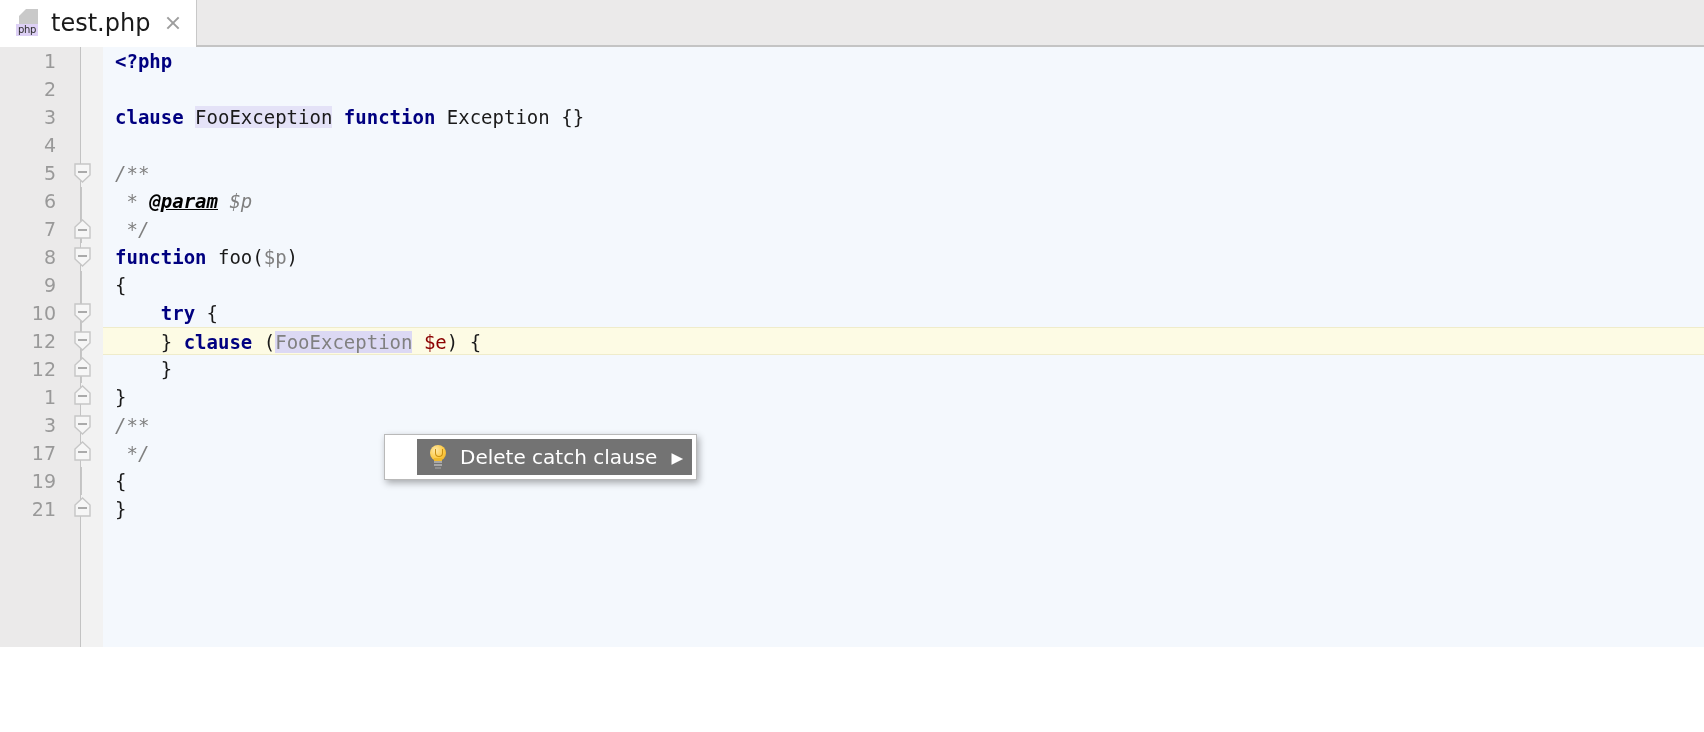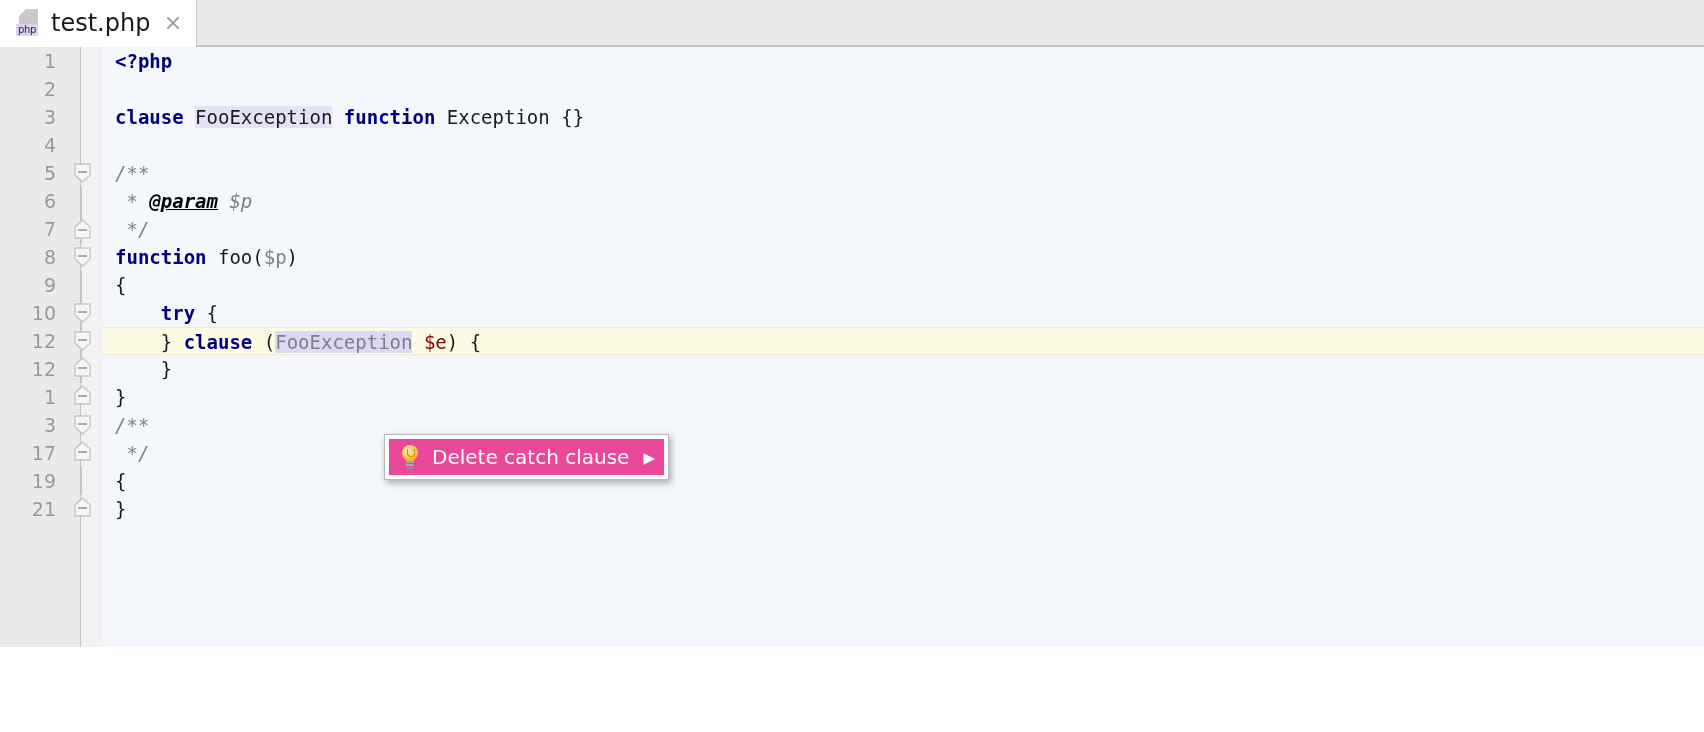--- a/index.html
+++ b/index.html
@@ -227,25 +227,26 @@
     top: 387px;
     background: #ffffff;
     border: 1px solid #b9b9b9;
     padding: 4px;
     box-shadow: 2px 3px 7px rgba(0,0,0,0.32);
     z-index: 50;
   }
   .popup-item {
     display: flex;
     align-items: center;
-    background: #ec4899;
+    background: #737373;
     height: 36px;
     padding: 0 9px 0 11px;
     gap: 12px;
     cursor: default;
+    margin-left: 28px;
   }
   .popup-label {
     color: #ffffff;
     font-size: 20px;
     font-family: "DejaVu Sans", sans-serif;
     white-space: nowrap;
   }
   .popup-arrow {
     color: #ffffff;
     font-size: 15px;

